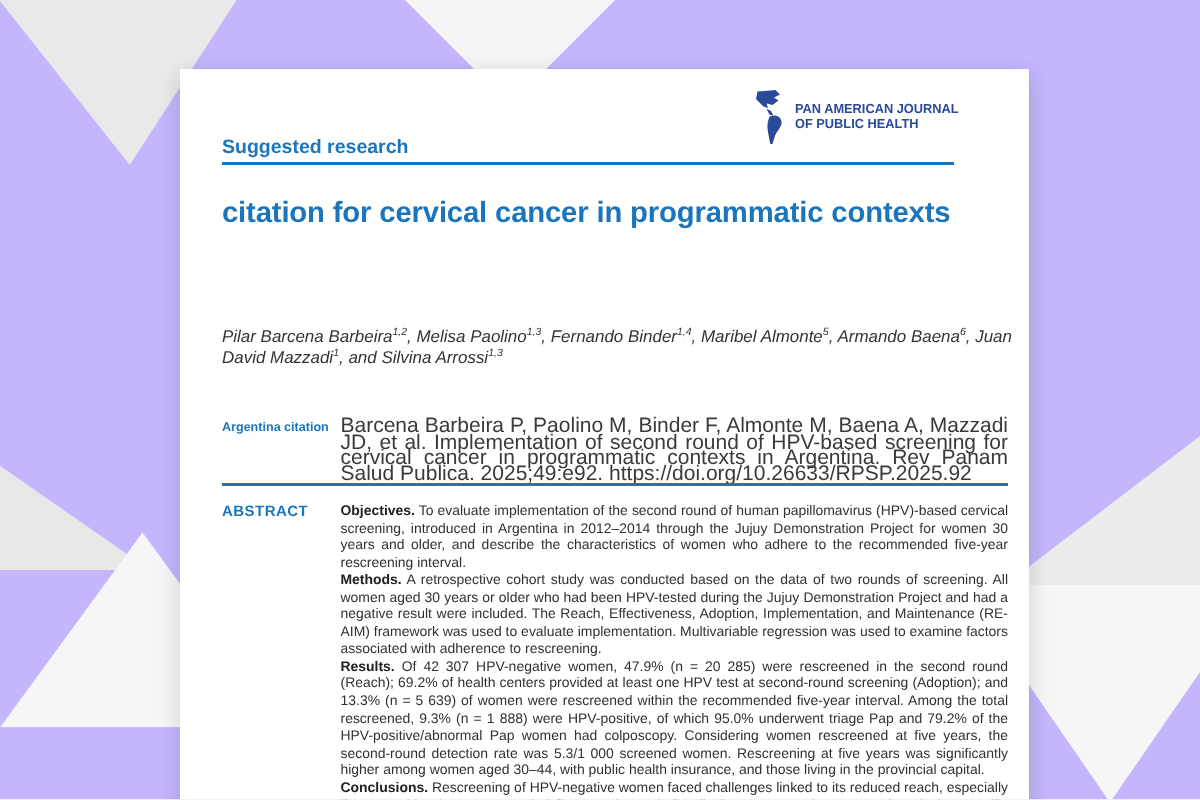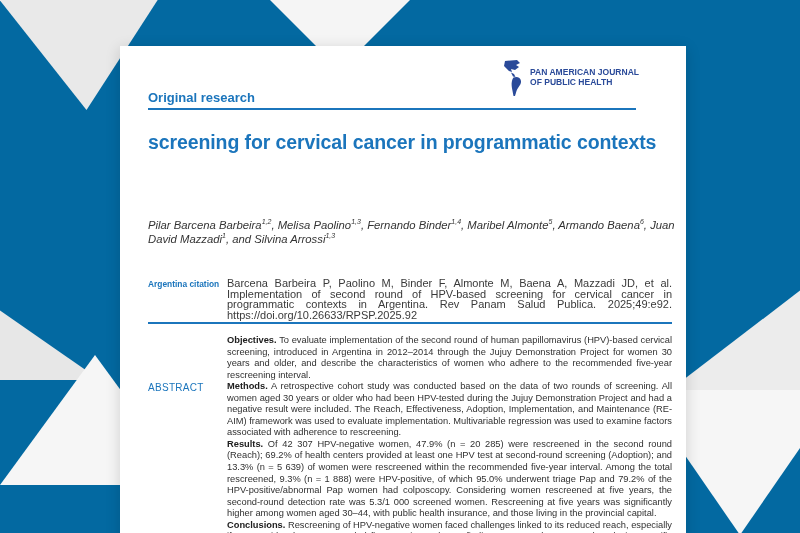--- a/index.html
+++ b/index.html
@@ -1,18 +1,18 @@
 <!DOCTYPE html>
 <html><head>
 <meta charset="utf-8">
 <style>
   html,body{margin:0;padding:0;}
   #canvas{
     position:relative;width:800px;height:533px;overflow:hidden;
-    background:#0369a1;
+    background:#c4b5fd;
     font-family:"Liberation Sans",sans-serif;
   }
   
   .bgp{position:absolute;inset:0;}
   .tri{position:absolute;}
   .t1{left:-40px;top:-50px;width:230px;height:160px;background:#e9e9e9;clip-path:polygon(0 0,100% 0,55% 100%);}
   .t2{left:-60px;top:280px;width:160px;height:100px;background:#e7e7e7;clip-path:polygon(0 100%,100% 100%,10% 0);}
   .t3{left:0px;top:355px;width:190px;height:130px;background:#f6f6f6;clip-path:polygon(50% 0,100% 100%,0 100%);}
   .t5{left:670px;top:260px;width:170px;height:130px;background:#ececec;clip-path:polygon(0 100%,100% 0,100% 100%);}
   .t6{left:640px;top:390px;width:200px;height:145px;background:#f6f6f6;clip-path:polygon(50% 100%,0 0,100% 0);}
@@ -29,26 +29,26 @@
   .category{position:absolute;left:28px;top:44px;font-size:13px;font-weight:bold;color:#1b75bc;}
   .rule-cat{position:absolute;left:28px;top:62px;width:488px;height:2px;background:#1b75bc;}
 
   .title{position:absolute;left:28px;top:86px;font-size:19.5px;line-height:21.5px;font-weight:bold;color:#1b75bc;letter-spacing:-0.1px;}
 
   .authors{position:absolute;left:28px;top:172px;width:530px;font-style:italic;font-size:11.3px;line-height:14px;color:#333;}
   .authors sup{font-size:7px;line-height:0;}
 
   .cite-row{position:absolute;left:28px;top:232px;width:524px;}
   .cite-label{position:absolute;left:0;top:1px;width:76px;font-size:8.4px;font-weight:bold;color:#1b75bc;}
-  .cite-text{margin-left:79px;width:445px;font-size:11px;line-height:10.7px;color:#3a3a3a;text-align:justify;}
+  .cite-text{margin-left:79px;width:445px;font-size:14px;line-height:10.7px;color:#3a3a3a;text-align:justify;}
 
   .rule-abs{position:absolute;left:28px;top:276px;width:524px;height:1.5px;background:#1b75bc;}
 
   .abs-row{position:absolute;left:28px;top:289px;width:524px;}
-  .abs-label{position:absolute;left:0;top:1px;font-size:10px;font-weight:normal;color:#1b75bc;letter-spacing:0.3px;margin-top:46px;}
+  .abs-label{position:absolute;left:0;top:1px;font-size:10px;font-weight:bold;color:#1b75bc;letter-spacing:0.3px;}
   .abs-body{margin-left:79px;width:445px;font-size:9.3px;line-height:11.55px;color:#303030;text-align:justify;}
   .abs-body p{margin:0;}
   .abs-body b{color:#202020;}
 </style>
 </head>
 <body>
 
 <div id="canvas">
   <div class="bgp">
     <div class="tri t1"></div>
@@ -70,25 +70,25 @@
             <path d="M10.5,17.5 C14,16 17.5,17.5 18,21 C18.5,24.5 15,27 13.5,31 C12.8,33 12.4,35 12,36 L10.5,36 C10,32 8,26 8.8,22 C9.1,20.2 9.5,18.6 10.5,17.5 Z"></path>
           </g>
         </svg>
       </span>
       <span class="logo-text">
         <span>PAN AMERICAN JOURNAL</span><br>
         <span>OF PUBLIC HEALTH</span>
       </span>
     </div>
 
-    <div class="category">Original research</div>
+    <div class="category">Suggested research</div>
     <div class="rule-cat"></div>
 
     <div class="title">
-        <div>screening for cervical cancer in programmatic contexts</div>
+        <div>citation for cervical cancer in programmatic contexts</div>
       </div>
 
     <div class="authors">Pilar Barcena Barbeira<sup>1,2</sup>, Melisa Paolino<sup>1,3</sup>, Fernando Binder<sup>1,4</sup>, Maribel Almonte<sup>5</sup>, Armando Baena<sup>6</sup>, Juan David Mazzadi<sup>1</sup>, and Silvina Arrossi<sup>1,3</sup></div>
 
     <div class="cite-row">
       <div class="cite-label">Argentina citation</div>
       <div class="cite-text">Barcena Barbeira P, Paolino M, Binder F, Almonte M, Baena A, Mazzadi JD, et al. Implementation of second round of HPV-based screening for cervical cancer in programmatic contexts in Argentina. Rev Panam Salud Publica. 2025;49:e92. https://doi.org/10.26633/RPSP.2025.92</div>
     </div>
 
     <div class="rule-abs"></div>

